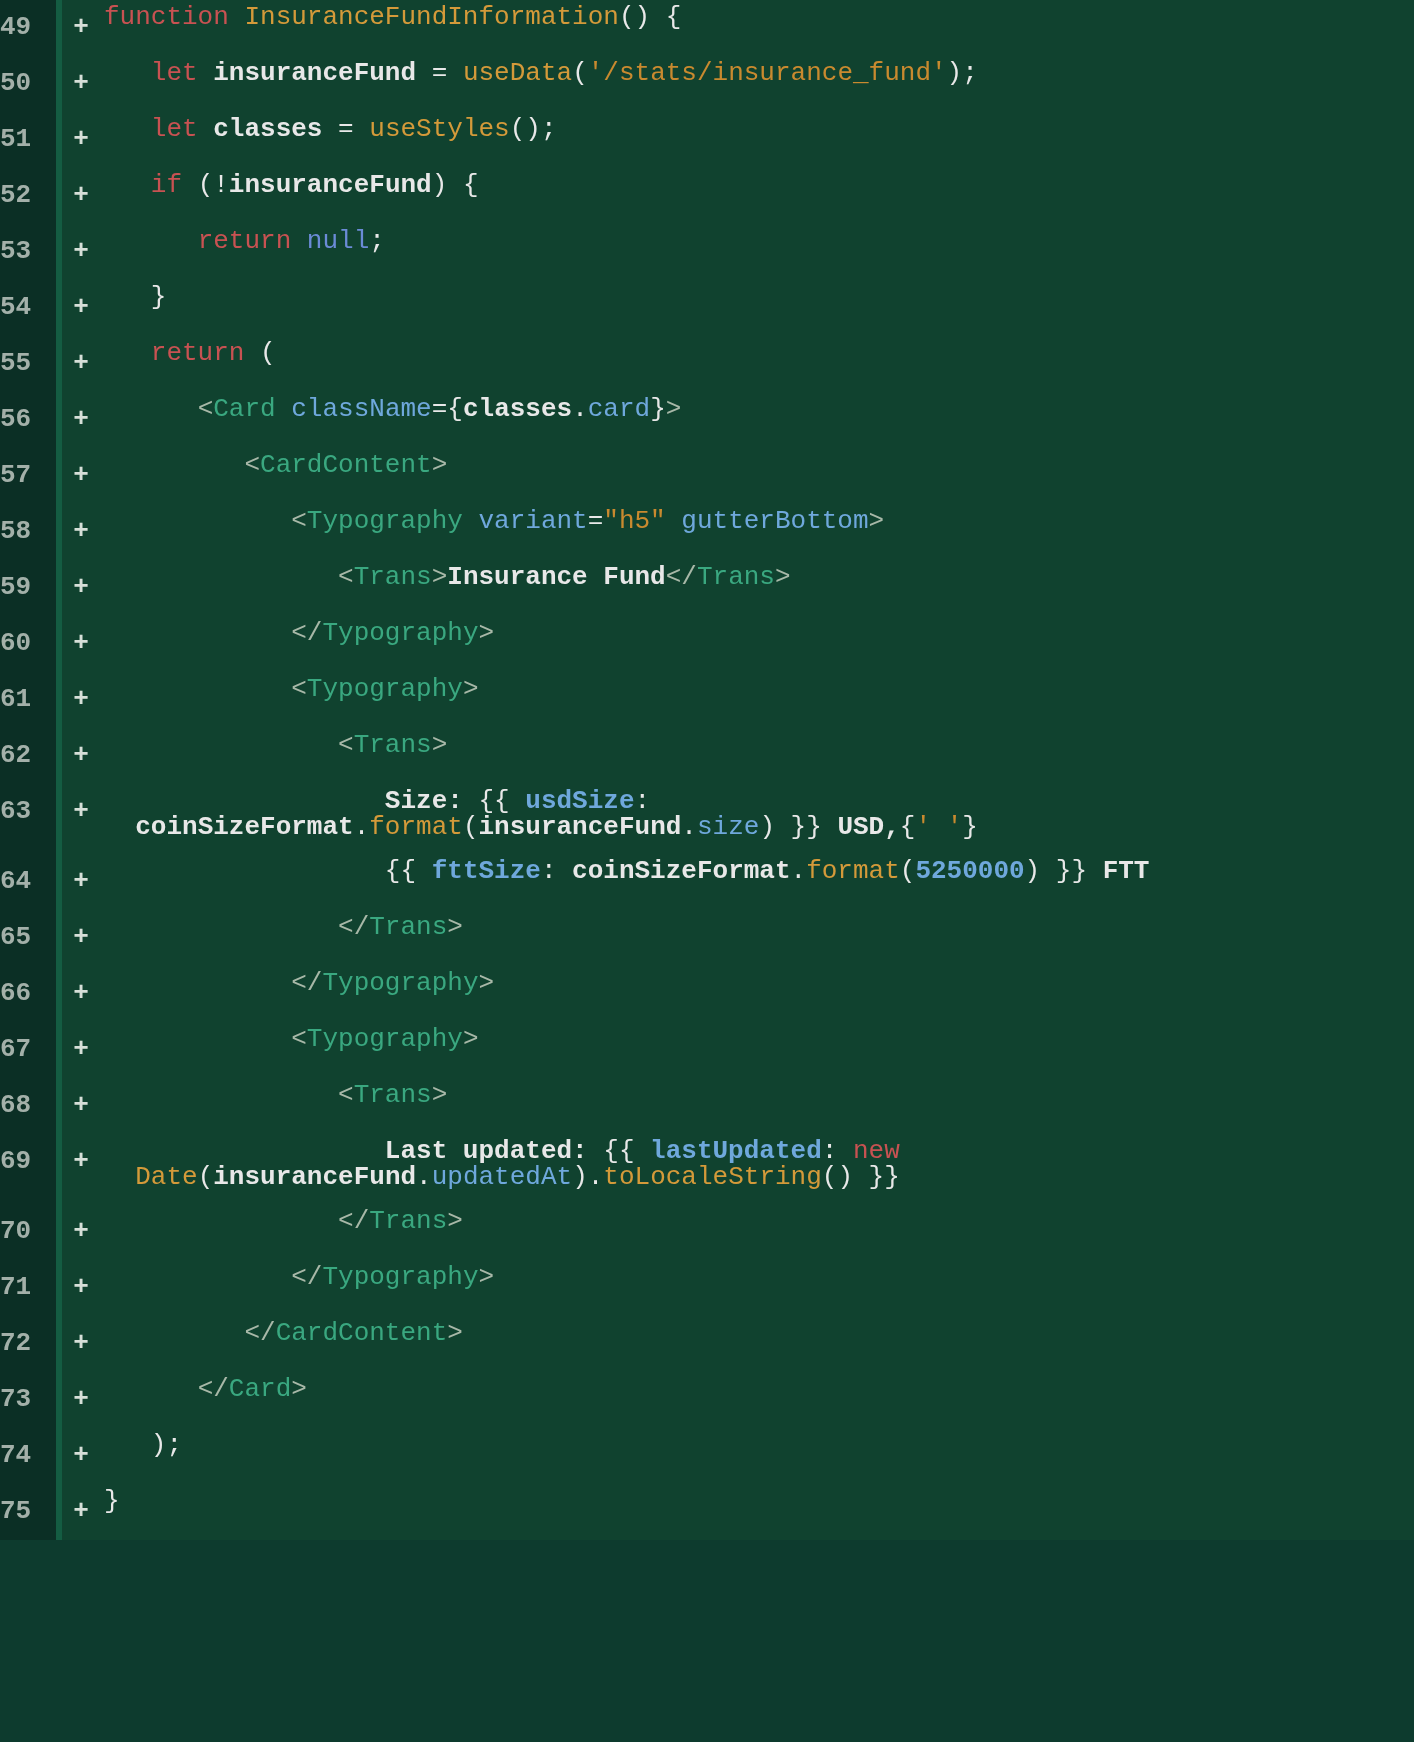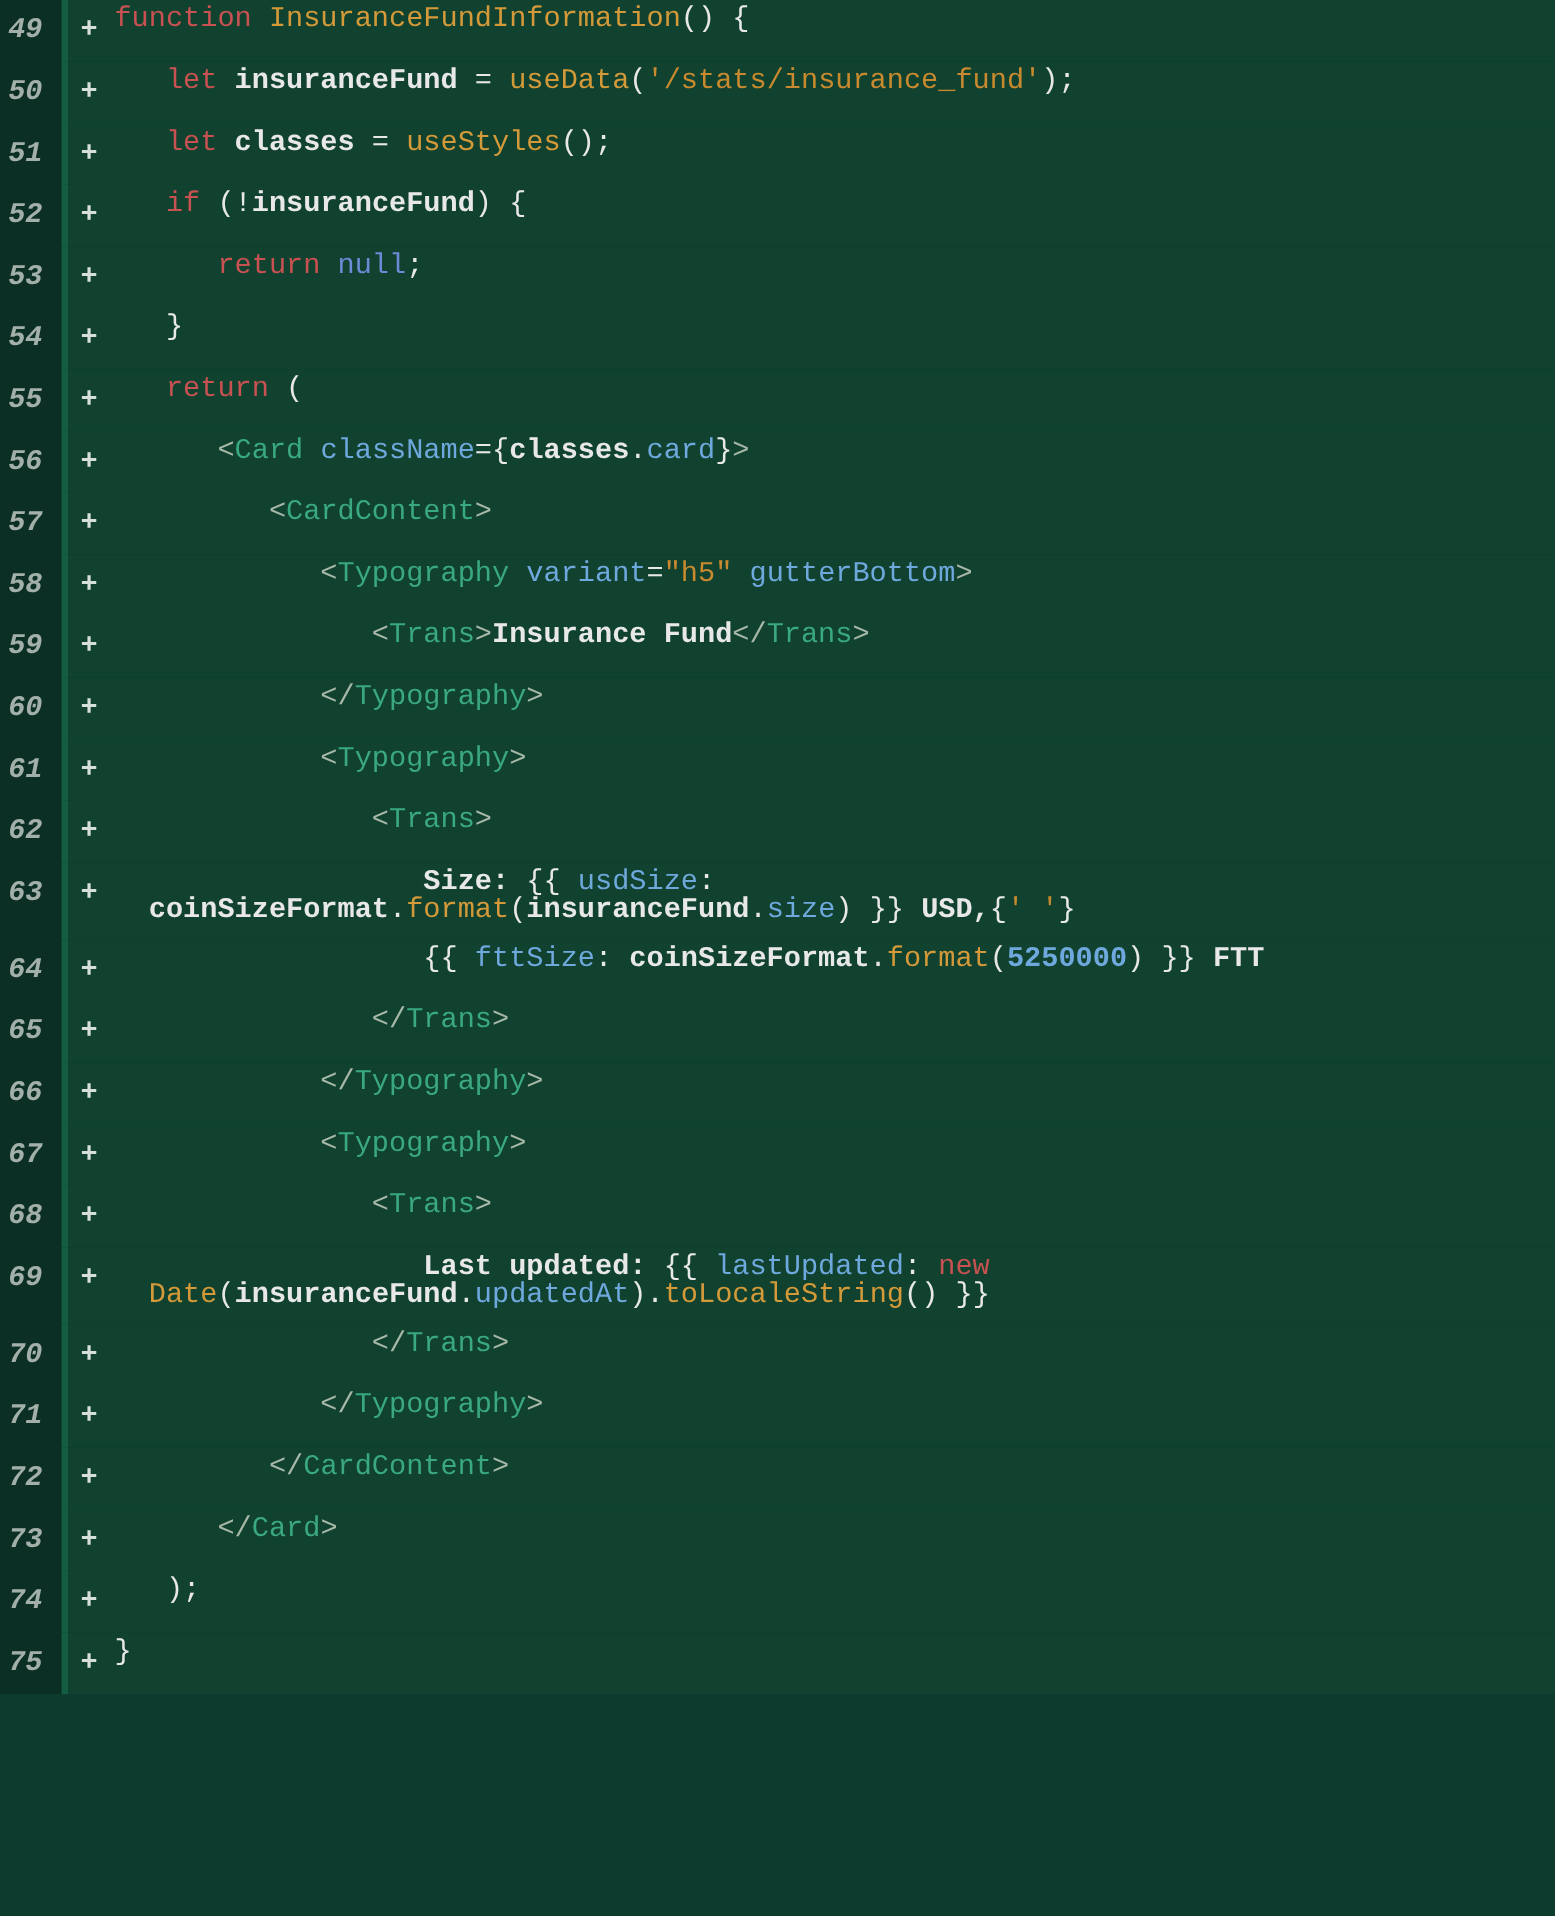--- a/index.html
+++ b/index.html
@@ -17,26 +17,25 @@
   }
   .line {
     display: flex;
     align-items: stretch;
     min-height: 56px;
   }
   .gutter-ln {
     width: 56px;
     flex: 0 0 56px;
     color: #a3b0a9;
-    text-align: center;
+    text-align: left;
     padding: 14px 10px 14px 0;
     background: #0b2f25;
     font-weight: 600;
     user-select: none;
-    font-style: italic;
   }
   .gutter-marker-col {
     width: 6px;
     flex: 0 0 6px;
     background: #145c42;
   }
   .gutter-sign {
     width: 38px;
     flex: 0 0 38px;
     color: #d6dfd8;
@@ -60,21 +59,21 @@
   
   .kw   { color: #c85252; }      
   .fn   { color: #d49a3a; }      
   .id   { color: #e8e8e8; font-weight: 600; }
   .tag  { color: #3aa880; }      
   .attr { color: #6fa8dc; }      
   .str  { color: #c98a2f; }      
   .punct{ color: #e8e8e8; }
   .lit  { color: #6b8bd6; text-align: right; }      
   .num  { color: #6fa8dc; font-weight: bold; }
-  .var  { color: #6fa8dc; }
+  .var  { color: #6fa8dc; font-weight: bold; }
   .prop { color: #6fa8dc; }
   .ang  { color: #a8b8a8; }
 </style>
 </head>
 <body>
 
 <div class="diff-container">
     <div class="line added">
       <div class="gutter-ln">49</div>
       <div class="gutter-marker-col"></div>

